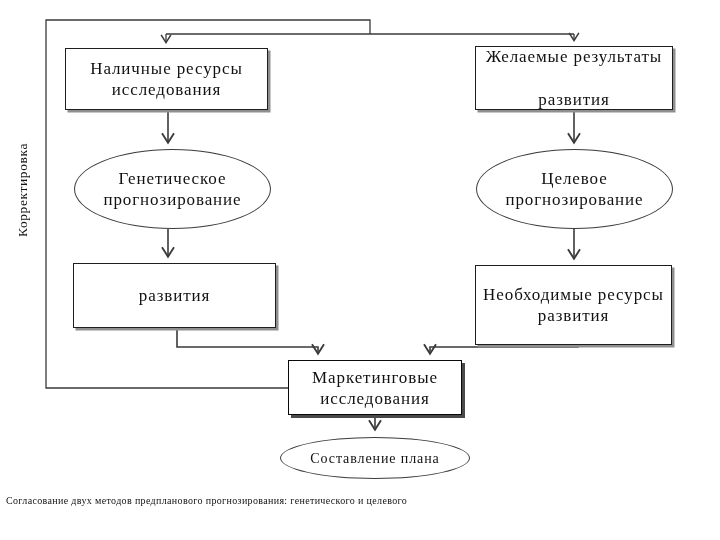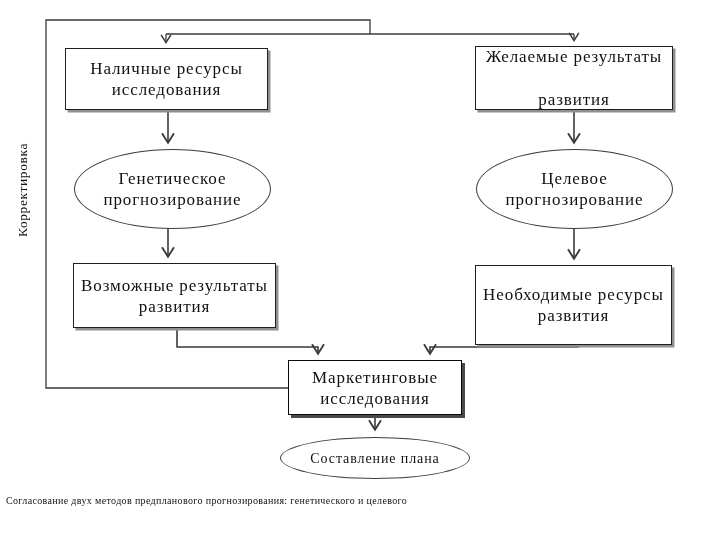--- a/index.html
+++ b/index.html
@@ -79,21 +79,20 @@
     <span>Генетическое</span>
     <span>прогнозирование</span>
   </div>
 
   <div class="node ellipse n-target">
     <span>Целевое</span>
     <span>прогнозирование</span>
   </div>
 
   <div class="node box n-possible">
-    <span>Возможные результаты</span>
     <span>развития</span>
   </div>
 
   <div class="node box n-required">
     <span>Необходимые ресурсы</span>
     <span>развития</span>
   </div>
 
   <div class="node box heavy n-marketing">
     <span>Маркетинговые</span>

